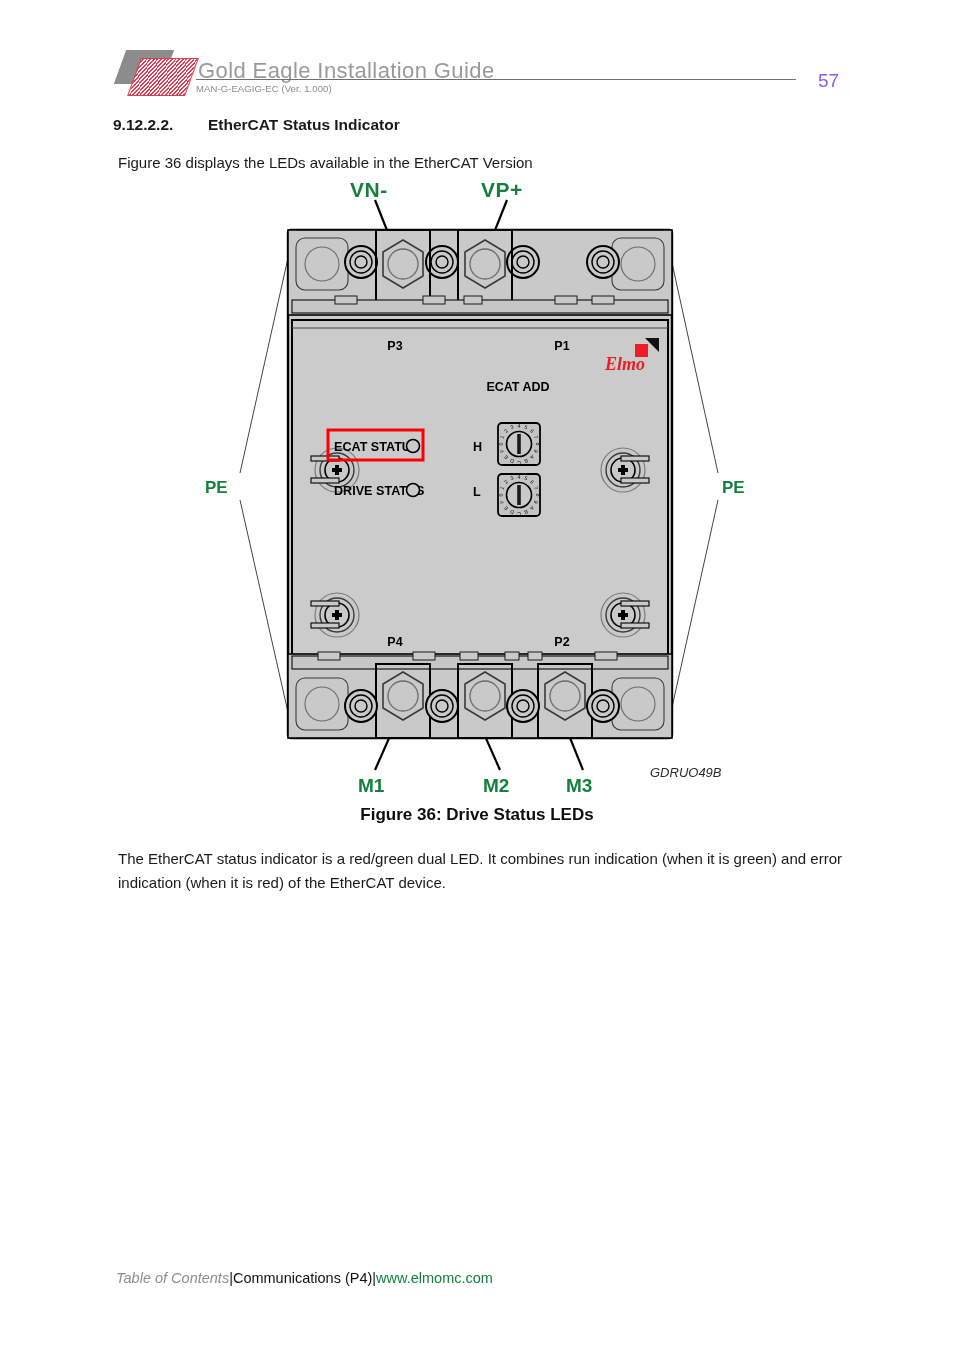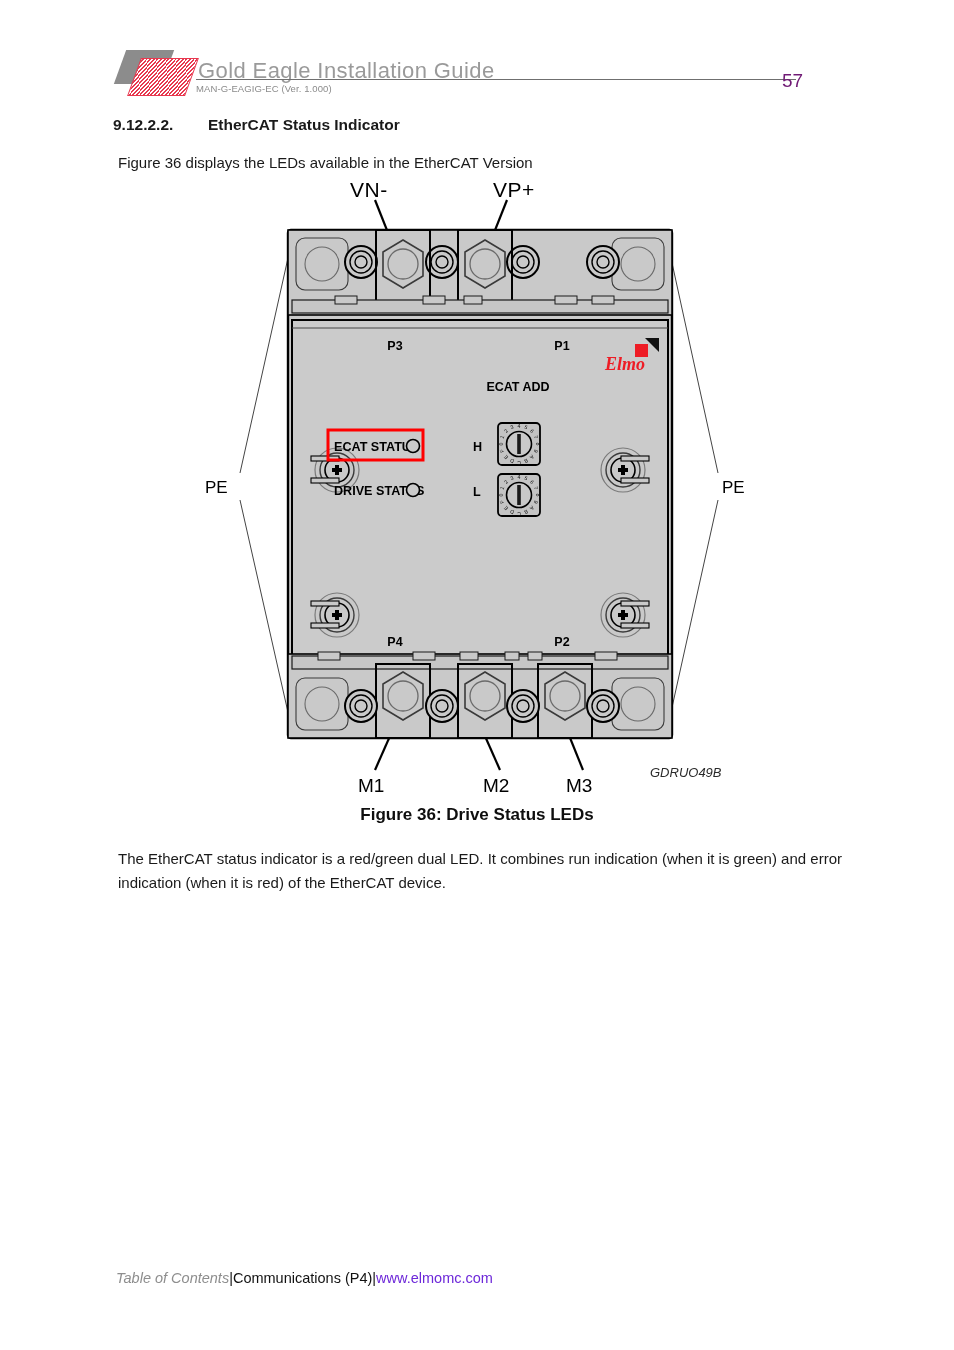--- a/index.html
+++ b/index.html
@@ -66,23 +66,23 @@
     letter-spacing: 0.1px;
   }
   .header-rule {
     position: absolute;
     left: 196px; top: 79px;
     width: 600px; height: 0;
     border-top: 1.6px solid #6f6f6f;
   }
   .page-number {
     position: absolute;
-    left: 782px; top: 70px;
+    left: 818px; top: 70px;
     font-size: 19px;
-    color: #701a75;
+    color: #8b5cf6;
     white-space: nowrap;
   }
 
   
   .section-heading {
     position: absolute;
     left: 113px; top: 116px;
     font-size: 15.5px;
     font-weight: bold;
     color: #1a1a1a;
@@ -120,38 +120,38 @@
 
   
   .page-footer {
     position: absolute;
     left: 116px; top: 1270px;
     font-size: 14.5px;
     white-space: nowrap;
   }
   .footer-toc { color: #8e8e8e; font-style: italic; }
   .footer-sep { color: #111; margin-left: 0; }
-  .footer-link { color: #6d28d9; }
+  .footer-link { color: #15803d; }
 
   
   .figure-area {
     position: absolute;
     left: 170px; top: 178px;
     width: 620px; height: 630px;
   }
   .fig-svg { display: block; }
 
   .lbl {
     position: absolute;
-    font-weight: normal;
-    color: #000000;
+    font-weight: bold;
+    color: #15803d;
     white-space: nowrap;
   }
   .lbl-vn  { left: 180px; top: 0px;   font-size: 21px; letter-spacing: 0.5px;}
-  .lbl-vp  { left: 311px; top: 0px;   font-size: 21px; letter-spacing: 0.5px; margin-left: 12px;}
+  .lbl-vp  { left: 311px; top: 0px;   font-size: 21px; letter-spacing: 0.5px;}
   .lbl-pe-l{ left: 35px;  top: 300px; font-size: 17px; }
   .lbl-pe-r{ left: 552px; top: 300px; font-size: 17px; }
   .lbl-m1  { left: 188px; top: 597px; font-size: 19px; }
   .lbl-m2  { left: 313px; top: 597px; font-size: 19px; }
   .lbl-m3  { left: 396px; top: 597px; font-size: 19px; }
   .lbl-code{ left: 480px; top: 587px; font-size: 13px; font-weight: normal; color:#2a2a2a;font-style:italic; }
 </style>
 </head>
 <body>
 

